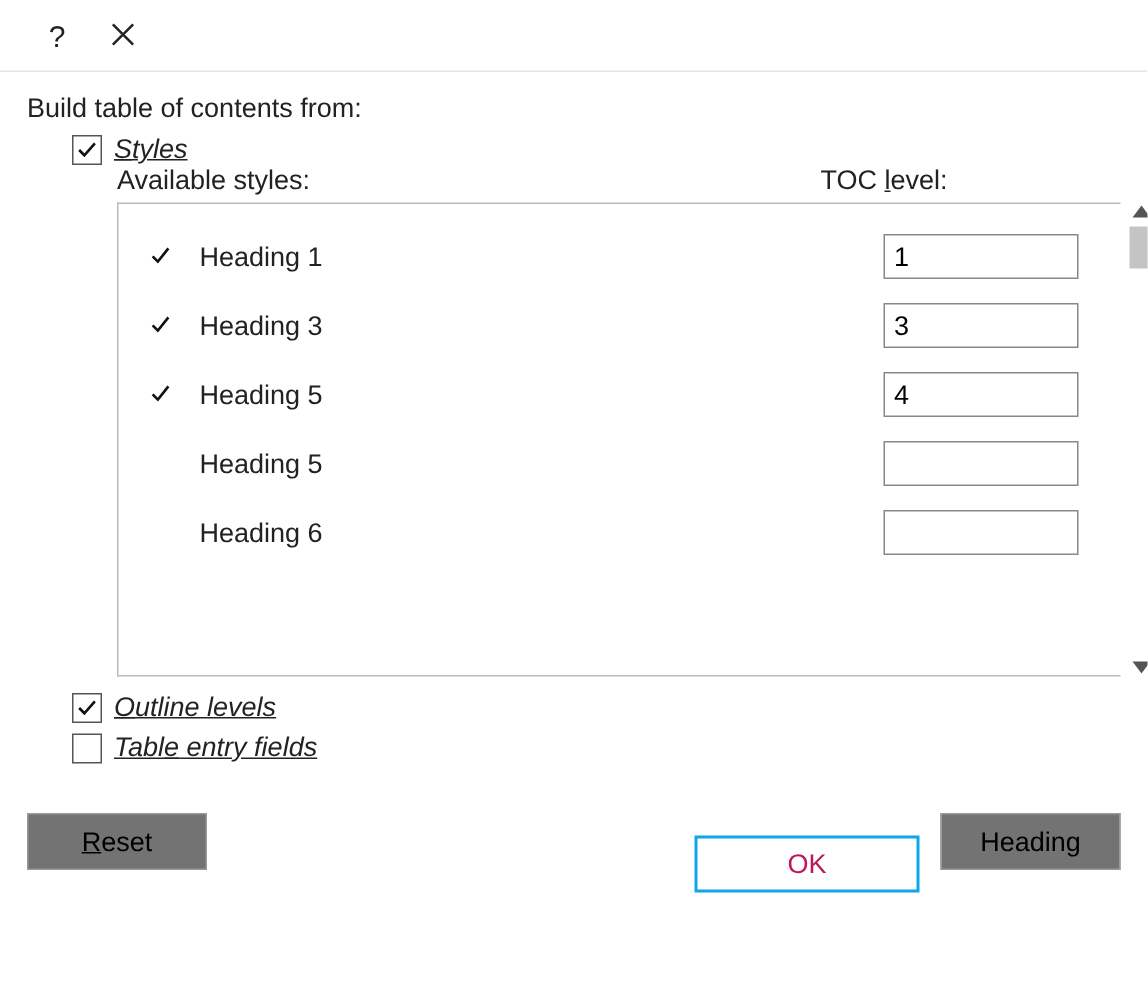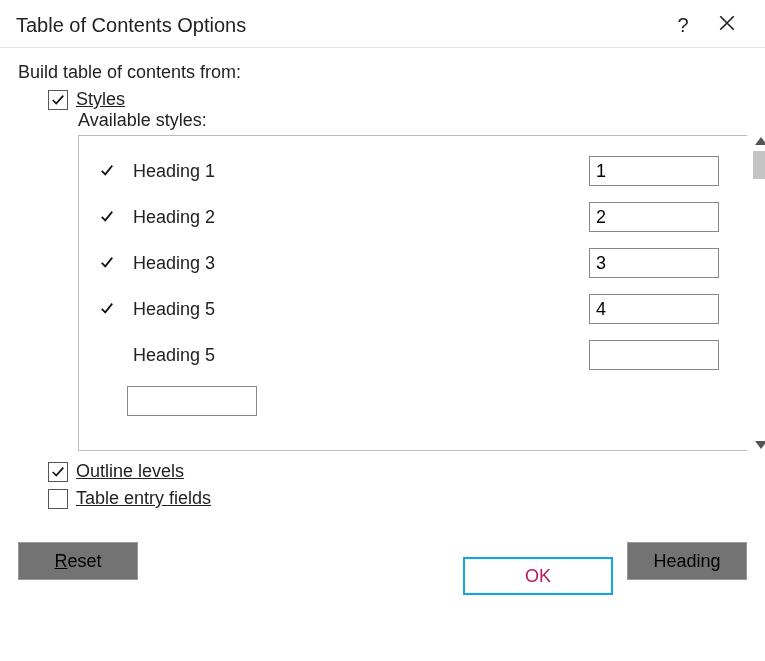--- a/index.html
+++ b/index.html
@@ -42,20 +42,21 @@
       font-size: 18px;
       margin-bottom: 6px;
     }
     .check-row {
       display: flex;
       align-items: center;
       gap: 8px;
       margin-left: 30px;
       margin-top: 6px;
       font-size: 18px;
+      font-style: italic;
     }
     .checkbox {
       width: 20px;
       height: 20px;
       border: 1px solid #555;
       background: #fff;
       display: inline-flex;
       align-items: center;
       justify-content: center;
       cursor: pointer;
@@ -166,21 +167,20 @@
       color: #be185d;
       min-width: 150px;
       margin-top: 30px;
     }
     .underline-first { text-decoration: underline; }
   </style>
 </head>
 <body>
 
 <div class="titlebar">
-  <div class="title">Table of Contents Options</div>
   <div class="help">?</div>
   <div class="close">
     <span>
       <svg viewBox="0 0 16 16">
           <path d="M2 2 L14 14 M14 2 L2 14" stroke="#222" stroke-width="1.5" fill="none"></path>
         </svg>
     </span>
   </div>
 </div>
 
@@ -191,59 +191,54 @@
     <span class="checkbox checked">
       <svg viewBox="0 0 16 16">
           <path d="M2 8 L6 12 L14 3" stroke="#111" stroke-width="2" fill="none"></path>
         </svg>
     </span>
     <span><span class="underline-first"><span style="text-decoration:underline">S</span>tyles</span></span>
   </div>
 
   <div class="cols-labels">
     <div class="avail">Available styles:</div>
+    <div class="toc"><span>TOC <span style="text-decoration:underline">l</span>evel:</span></div>
   </div>
 
   <div class="list-wrap">
     <div class="list-frame" id="styles-list">
         <div class="style-row">
           <div class="tick-col"><span class="tick-mark"><svg viewBox="0 0 16 16">
                 <path d="M2 9 L6 13 L14 3" stroke="#111" stroke-width="2" fill="none"></path>
               </svg></span></div>
           <div class="name-col">Heading 1</div>
           <div class="level-col"><input class="level-input" type="text" value="1" style=""></div>
         </div>
         <div class="style-row">
           <div class="tick-col"><span class="tick-mark"><svg viewBox="0 0 16 16">
                 <path d="M2 9 L6 13 L14 3" stroke="#111" stroke-width="2" fill="none"></path>
               </svg></span></div>
-          <div class="name-col">Heading 2</div>
-          <div class="level-col"><input class="level-input" type="text" value="2" style=""></div>
-        </div>
-        <div class="style-row">
-          <div class="tick-col"><span class="tick-mark"><svg viewBox="0 0 16 16">
-                <path d="M2 9 L6 13 L14 3" stroke="#111" stroke-width="2" fill="none"></path>
-              </svg></span></div>
           <div class="name-col">Heading 3</div>
           <div class="level-col"><input class="level-input" type="text" value="3" style=""></div>
         </div>
         <div class="style-row">
           <div class="tick-col"><span class="tick-mark"><svg viewBox="0 0 16 16">
                 <path d="M2 9 L6 13 L14 3" stroke="#111" stroke-width="2" fill="none"></path>
               </svg></span></div>
           <div class="name-col">Heading 5</div>
           <div class="level-col"><input class="level-input" type="text" value="4" style=""></div>
         </div>
         <div class="style-row">
           <div class="tick-col"></div>
           <div class="name-col">Heading 5</div>
           <div class="level-col"><input class="level-input" type="text" style=""></div>
         </div>
         <div class="style-row">
           <div class="tick-col"></div>
+          <div class="name-col">Heading 6</div>
           <div class="level-col"><input class="level-input" type="text" style=""></div>
         </div>
       </div>
     <div class="scrollbar">
       <div class="scroll-arrow up"></div>
       <div class="scroll-thumb"></div>
       <div class="scroll-track"></div>
       <div class="scroll-arrow down"></div>
     </div>
   </div>

